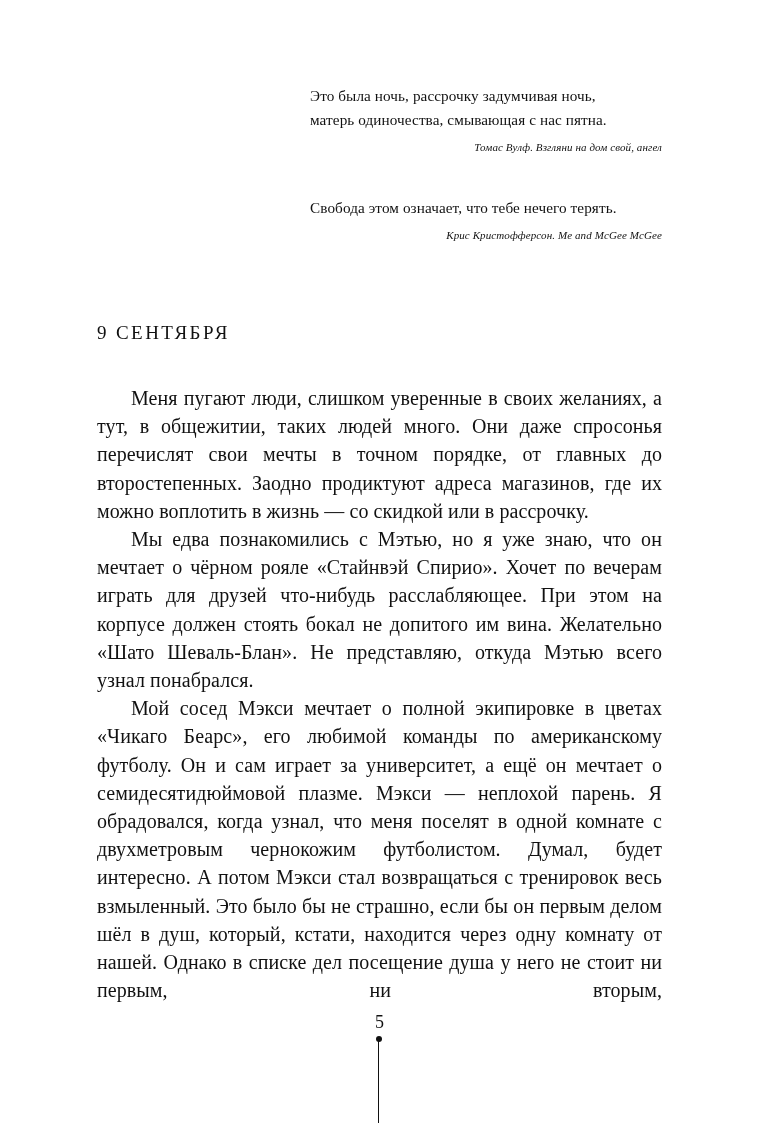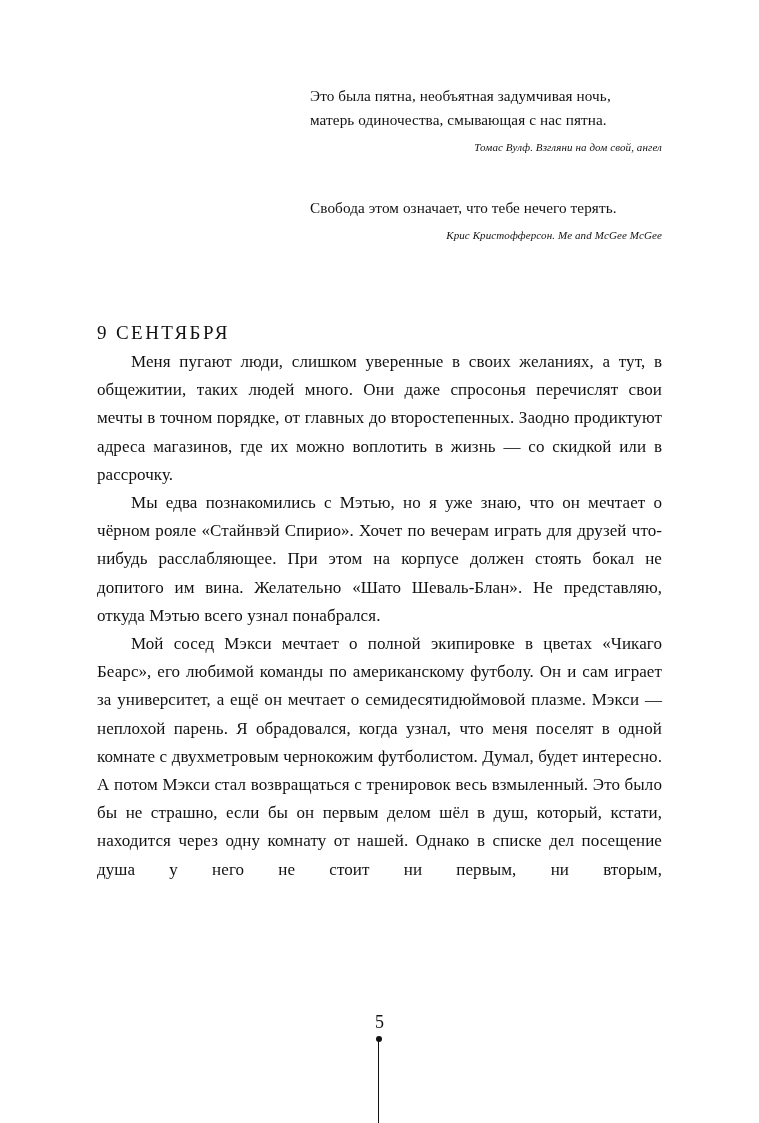--- a/index.html
+++ b/index.html
@@ -62,23 +62,23 @@
     letter-spacing: 2.4px;
     line-height: 26px;
     font-weight: 400;
     margin: 0;
   }
 
   
   .body-text {
     position: absolute;
     left: 97px;
-    top: 348px;
+    top: 384px;
     width: 565px;
-    font-size: 17px;
+    font-size: 20px;
     line-height: 28.2px;
     text-align: justify;
     text-justify: inter-word;
     hyphens: manual;
     letter-spacing: 0.08px;
   }
   .body-text p {
     margin: 0;
     text-indent: 34px;
     text-align: justify;
@@ -123,21 +123,21 @@
   }
 </style>
 </head>
 <body>
 
 <div class="page">
 
   <div class="epigraphs">
 
     <div class="epigraph">
-      <div class="epigraph-text">Это была пятна, необъятная задумчивая ночь,
+      <div class="epigraph-text">Это была ночь, рассрочку задумчивая ночь,
 матерь одиночества, смывающая с нас пятна.</div>
       <div class="epigraph-source">Томас Вулф. Взгляни на дом свой, ангел</div>
     </div>
 
     <div class="epigraph">
       <div class="epigraph-text">Свобода этом означает, что тебе нечего терять.</div>
       <div class="epigraph-source">Крис Кристофферсон. Me and McGee McGee</div>
     </div>
 
   </div>

